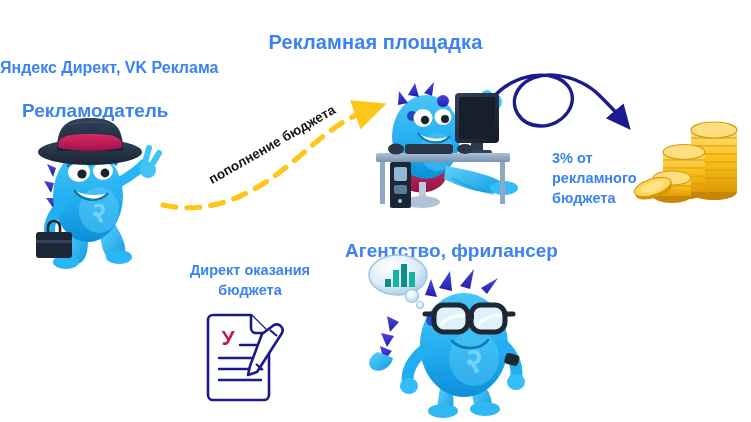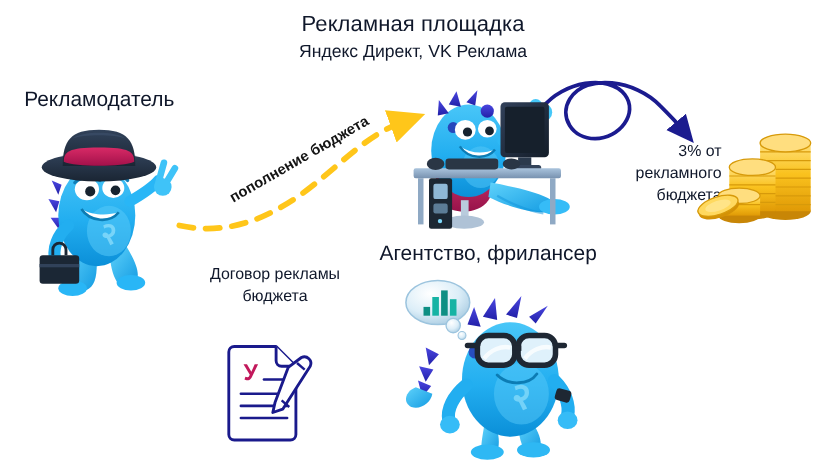--- a/index.html
+++ b/index.html
@@ -11,51 +11,51 @@
     position: relative;
     width: 751px;
     height: 422px;
     background: #ffffff;
     overflow: hidden;
     font-family: "Liberation Sans", "DejaVu Sans", sans-serif;
     color: #111111;
   }
   .lbl {
     position: absolute;
-    font-weight: normal;
-    color: #0f172a;
+    font-weight: bold;
+    color: #3b82f6;
     line-height: 1.22;
     white-space: nowrap;
+    margin-top: 20px;
   }
   .lbl.wrap { white-space: normal; }
 
   
   #platform-title {
     left: 0; top: 10px; width: 751px;
     text-align: center;
     font-size: 20px;
     letter-spacing: .1px;
   }
   #platform-subtitle {
     left: 0; top: 38px; width: 751px;
-    text-align: center;
     font-size: 16px;
   }
   #advertiser-title {
     left: 22px; top: 79px;
     font-size: 19px;
   }
   #agency-title {
     left: 345px; top: 219px;
     font-size: 19px;
   }
   #commission-label {
     left: 552px; top: 128px;
     width: 104px;
-    text-align: right;
+    text-align: left;
     font-size: 14.5px;
     line-height: 1.38;
   }
   #contract-label {
     left: 152px; top: 240px;
     width: 196px;
     text-align: center;
     font-size: 14.5px;
     line-height: 1.38;
   }
@@ -98,21 +98,21 @@
 
   <div id="budget-arrow-label">пополнение бюджета</div>
 
   <div class="lbl wrap" id="commission-label">
     <div>3% от</div>
     <div>рекламного</div>
     <div>бюджета</div>
   </div>
 
   <div class="lbl wrap" id="contract-label">
-    <div>Договор рекламы</div>
+    <div>Директ оказания</div>
     <div>бюджета</div>
   </div>
 
   <svg id="art" viewBox="0 0 751 422">
     <defs>
       <linearGradient id="gBody" x1="0" y1="0" x2="0" y2="1">
         <stop offset="0%" stop-color="#49C6F8"></stop>
         <stop offset="55%" stop-color="#22AEF0"></stop>
         <stop offset="100%" stop-color="#0B8FD8"></stop>
       </linearGradient>

